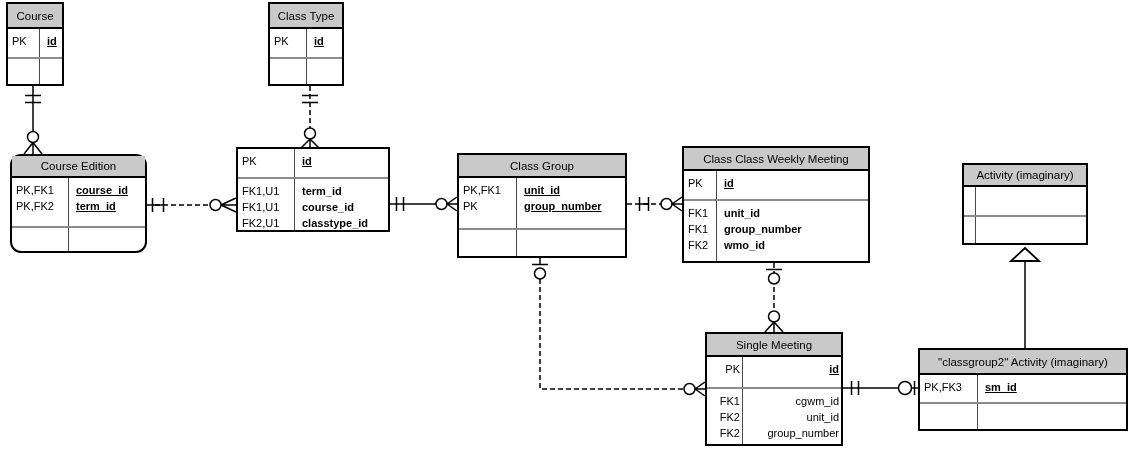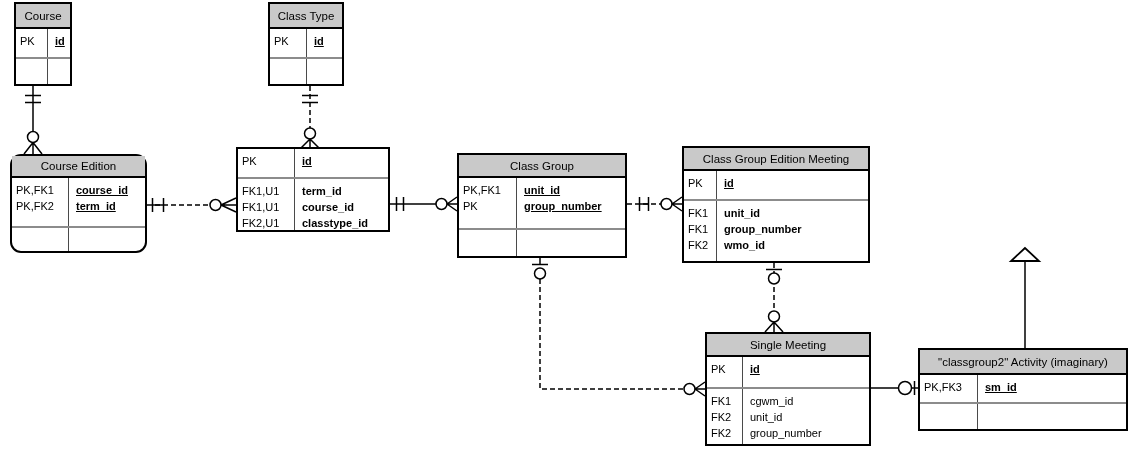--- a/index.html
+++ b/index.html
@@ -87,21 +87,21 @@
       <path d="M911.5,388 H918"></path>
       <path d="M914.5,381 V395"></path>
     </g>
 
     <g>
       <path d="M1025,348 V261"></path>
       <polygon points="1025,248 1011,261 1039,261" fill="#fff" stroke-width="1.8"></polygon>
     </g>
   </svg>
 
-  <div class="etable" style="left:14px;top:2px;width:58px;">
+  <div class="etable" style="left:6px;top:2px;width:58px;">
     <div class="ehead" style="height:25px;">Course</div>
     <div class="esec" style="height:28px;">
       <div class="kcol" style="width:32px;">
           <span class="ln">PK</span>
         </div>
       <div class="fcol">
           <span class="ln u">id</span>
         </div>
     </div>
     <div class="esec divided" style="height:27px;">
@@ -179,21 +179,21 @@
         <span class="ln u">group_number</span>
       </div>
     </div>
     <div class="esec divided" style="height:28px;">
       <div class="kcol" style="width:58px;"></div>
         <div class="fcol"></div>
     </div>
   </div>
 
   <div class="etable" style="left:682px;top:146px;width:188px;">
-    <div class="ehead" style="height:23px;">Class Group Edition Meeting</div>
+    <div class="ehead" style="height:23px;">Class Class Weekly Meeting</div>
     <div class="esec" style="height:28px;">
       <div class="kcol" style="width:33px;">
           <span class="ln">PK</span>
         </div>
       <div class="fcol">
           <span class="ln u">id</span>
         </div>
     </div>
     <div class="esec divided" style="height:62px;">
       <div class="kcol" style="width:33px;">
@@ -202,22 +202,33 @@
         <span class="ln">FK2</span>
       </div>
       <div class="fcol">
         <span class="ln">unit_id</span>
         <span class="ln">group_number</span>
         <span class="ln">wmo_id</span>
       </div>
     </div>
   </div>
 
-
-  <div class="etable" style="left:705px;top:332px;width:166px;">
+  <div class="etable" style="left:962px;top:163px;width:126px;">
+    <div class="ehead" style="height:22px;">Activity (imaginary)</div>
+    <div class="esec" style="height:28px;">
+      <div class="kcol" style="width:12px;"></div>
+        <div class="fcol"></div>
+    </div>
+    <div class="esec divided" style="height:28px;">
+      <div class="kcol" style="width:12px;"></div>
+        <div class="fcol"></div>
+    </div>
+  </div>
+
+  <div class="etable" style="left:705px;top:332px;width:138px;text-align:right;">
     <div class="ehead" style="height:23px;">Single Meeting</div>
     <div class="esec" style="height:30px;">
       <div class="kcol" style="width:36px;">
           <span class="ln">PK</span>
         </div>
       <div class="fcol">
           <span class="ln u">id</span>
         </div>
     </div>
     <div class="esec divided plain" style="height:57px;">

